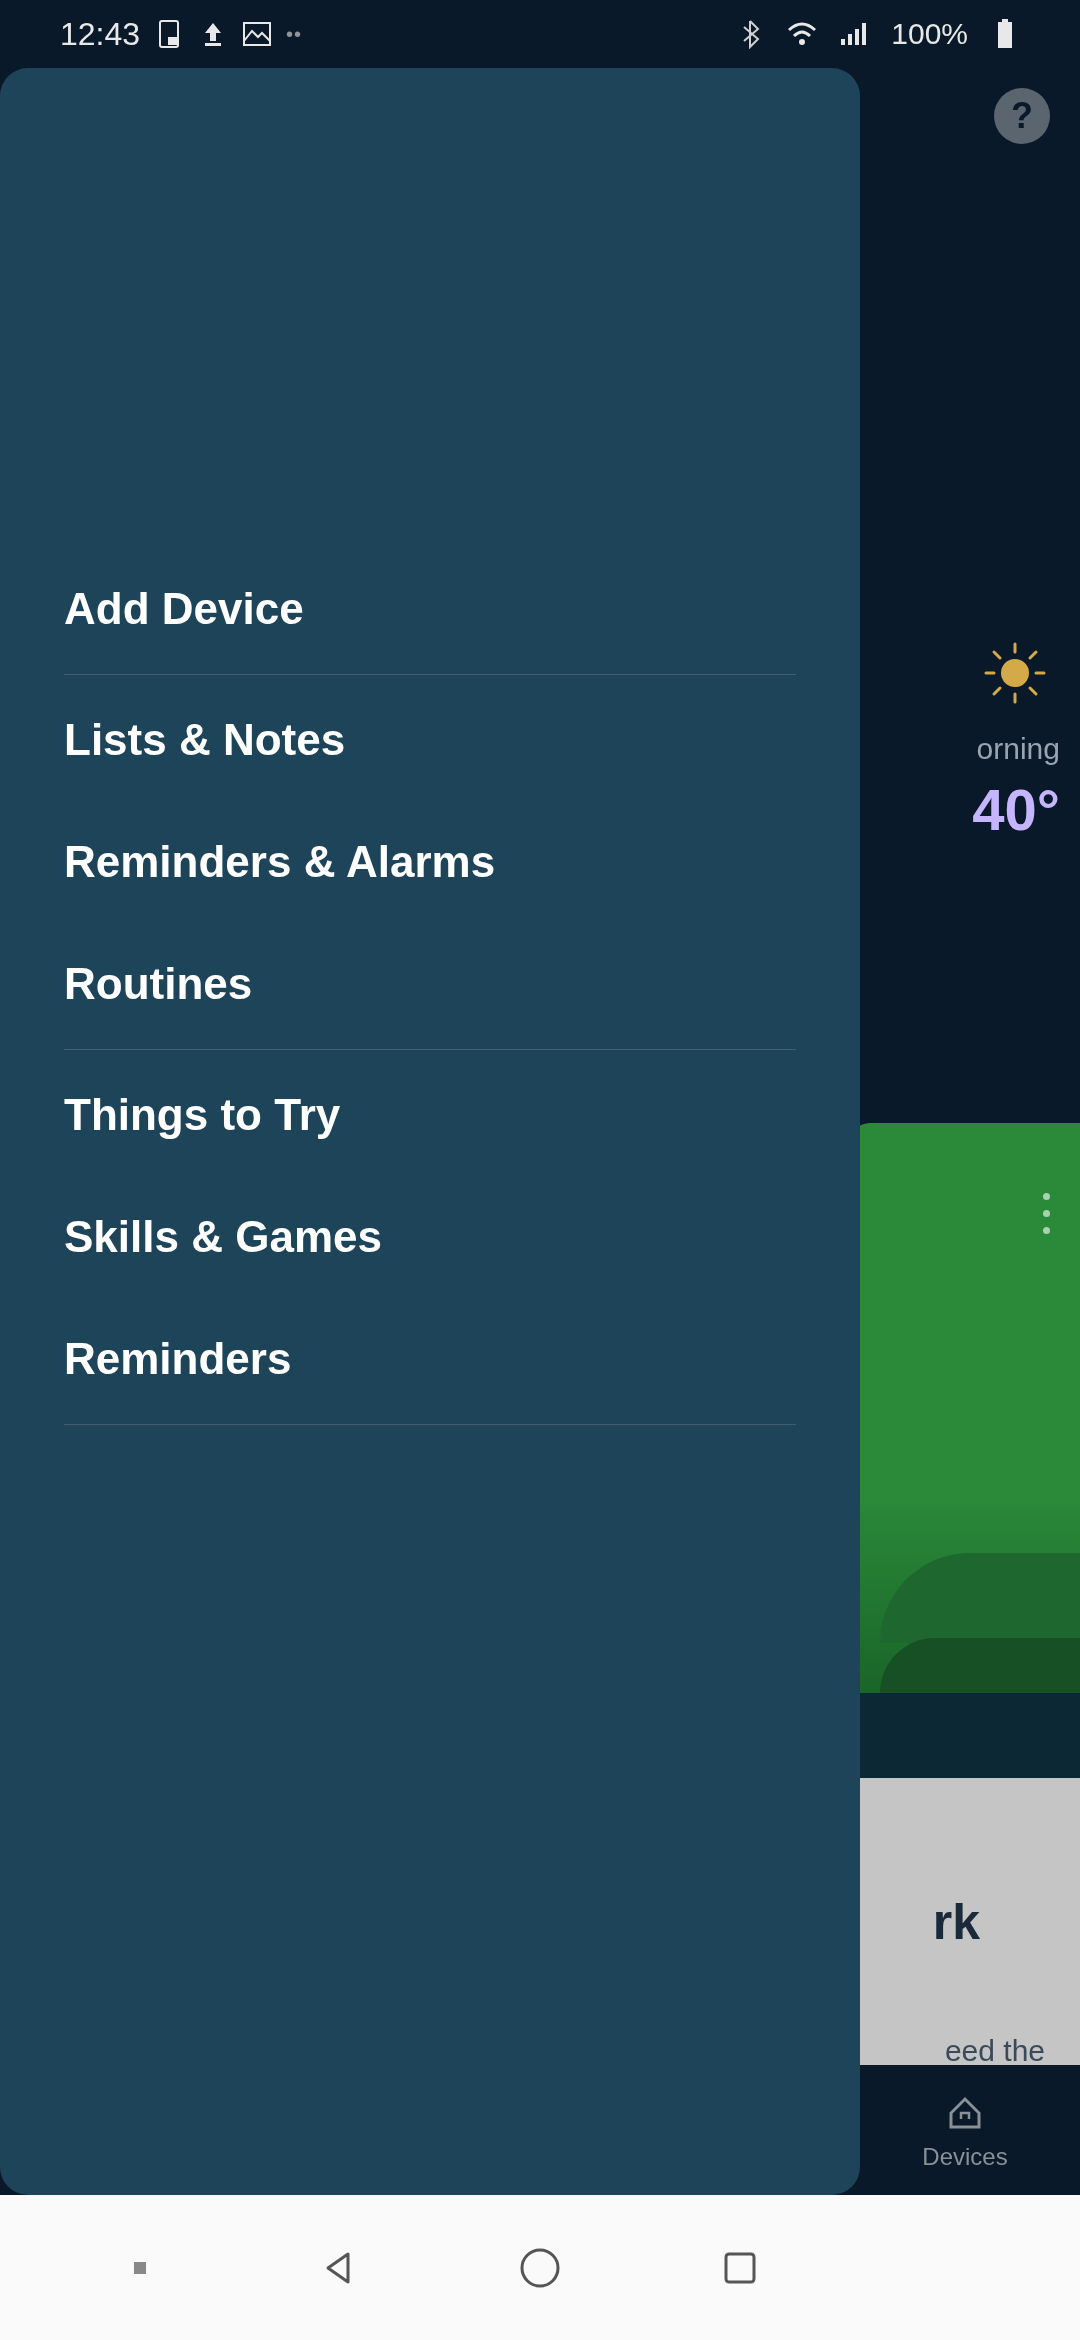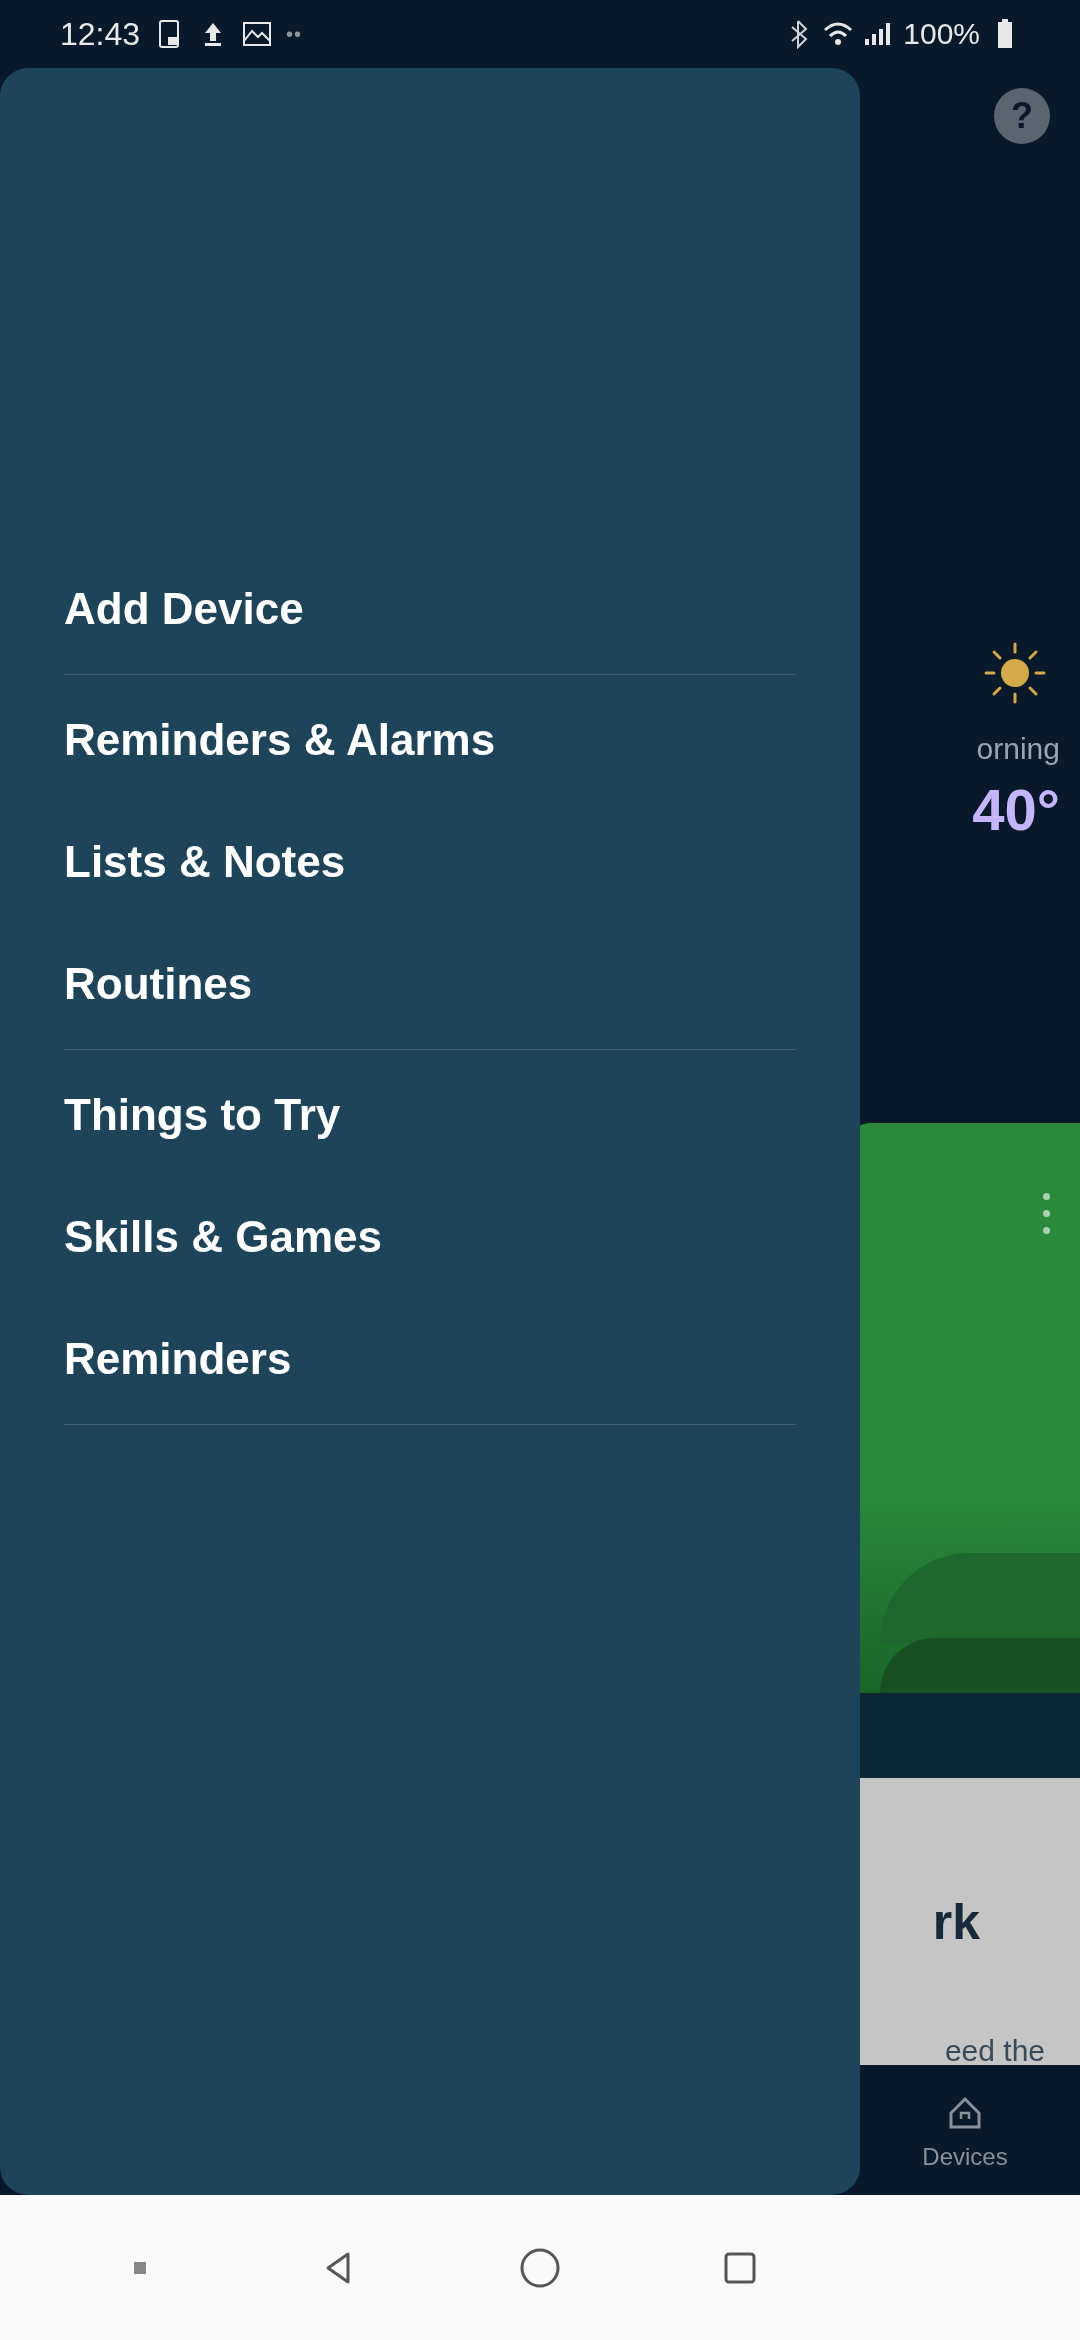--- a/index.html
+++ b/index.html
@@ -28,21 +28,21 @@
       z-index: 100;
     }
     .status-left {
       display: flex;
       align-items: center;
       gap: 14px;
     }
     .status-right {
       display: flex;
       align-items: center;
-      gap: 10px;
+      gap: 22px;
       font-size: 30px;
     }
     .status-time {
       font-size: 32px;
       font-weight: 400;
     }
     .status-icon {
       width: 30px;
       height: 30px;
       display: inline-flex;
@@ -360,22 +360,22 @@
     <div class="tab-label">Devices</div>
   </div>
 </div>
 
 <div class="drawer">
   <div class="drawer-section">
     <div class="menu-item">Add Device</div>
   </div>
   <div class="divider"></div>
   <div class="drawer-section">
+    <div class="menu-item">Lists &amp; Notes</div>
     <div class="menu-item">Reminders &amp; Alarms</div>
-    <div class="menu-item">Lists &amp; Notes</div>
     <div class="menu-item">Routines</div>
   </div>
   <div class="divider"></div>
   <div class="drawer-section">
     <div class="menu-item">Things to Try</div>
     <div class="menu-item">Skills &amp; Games</div>
     <div class="menu-item">Reminders</div>
   </div>
   <div class="divider"></div>
 </div>

